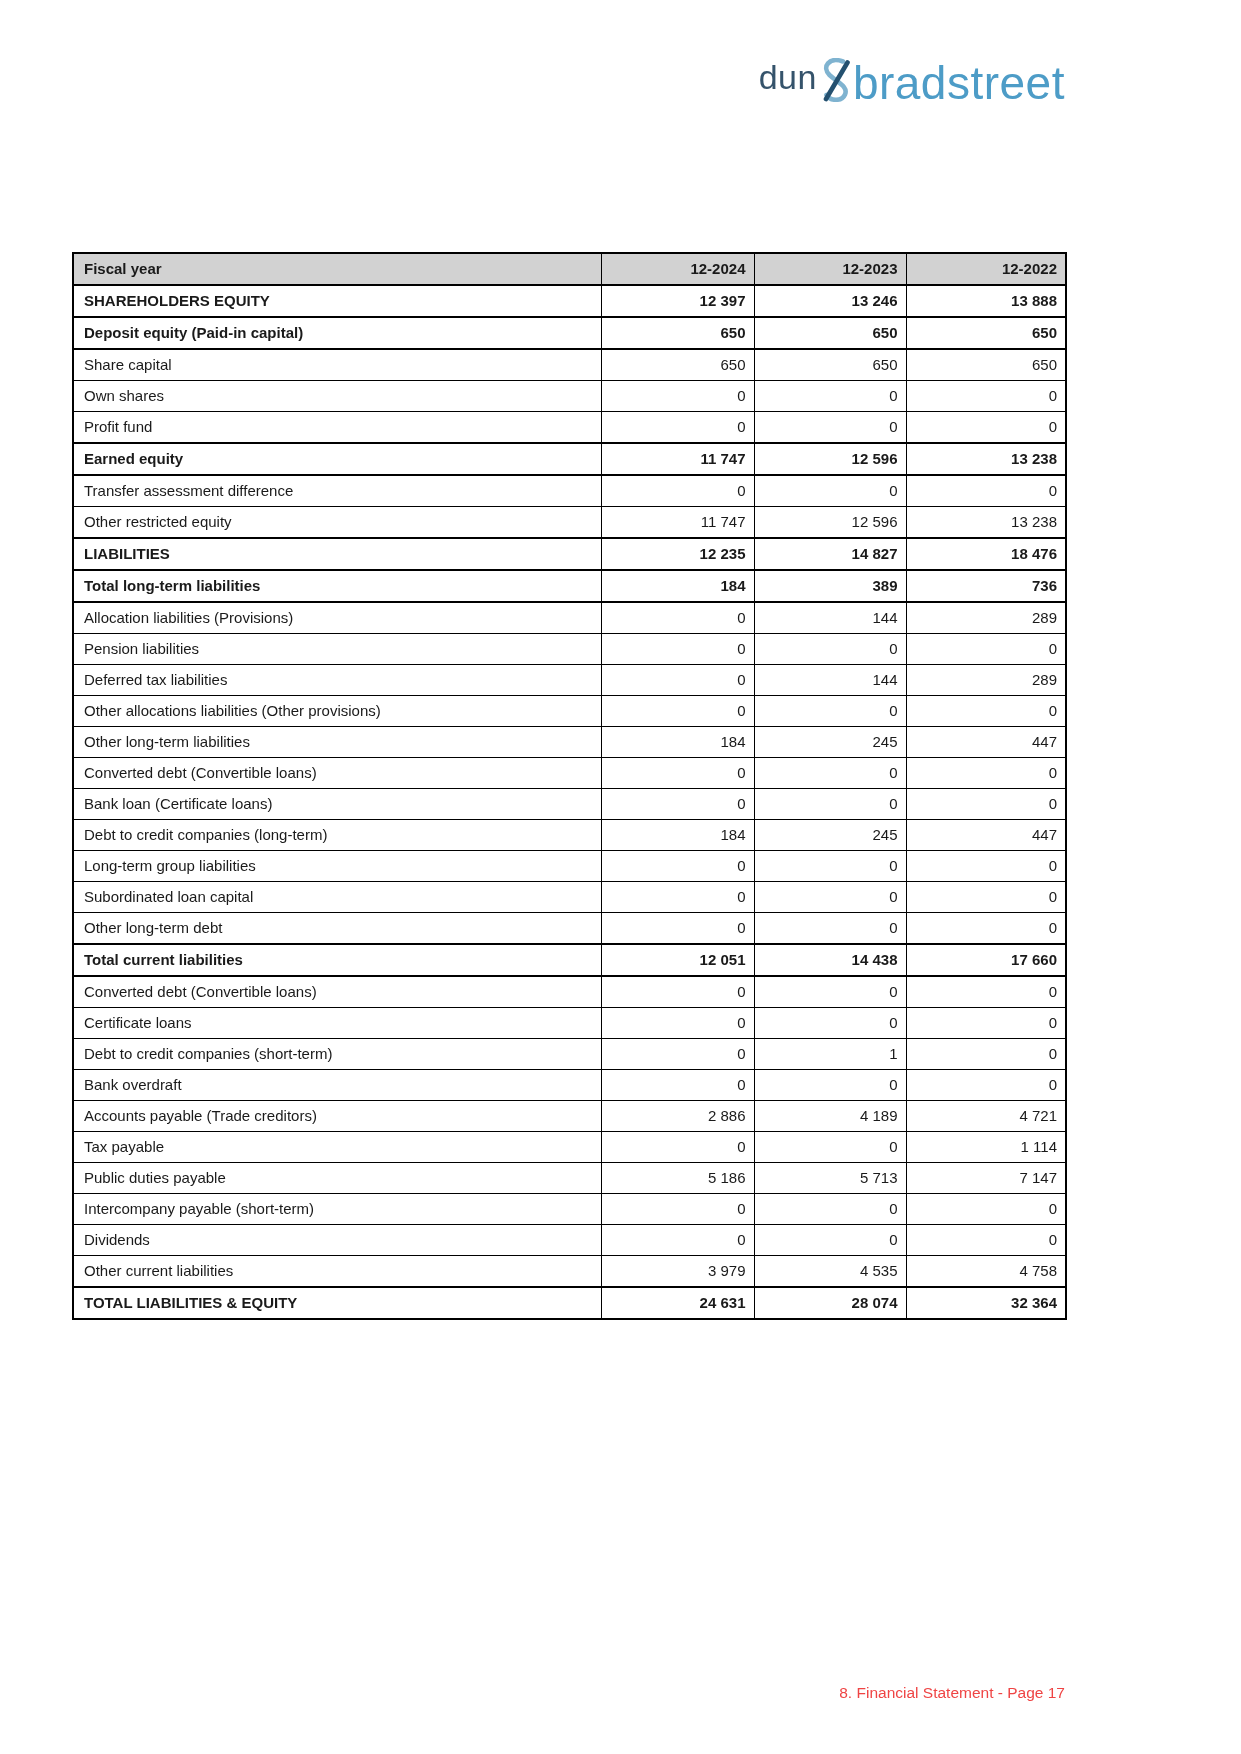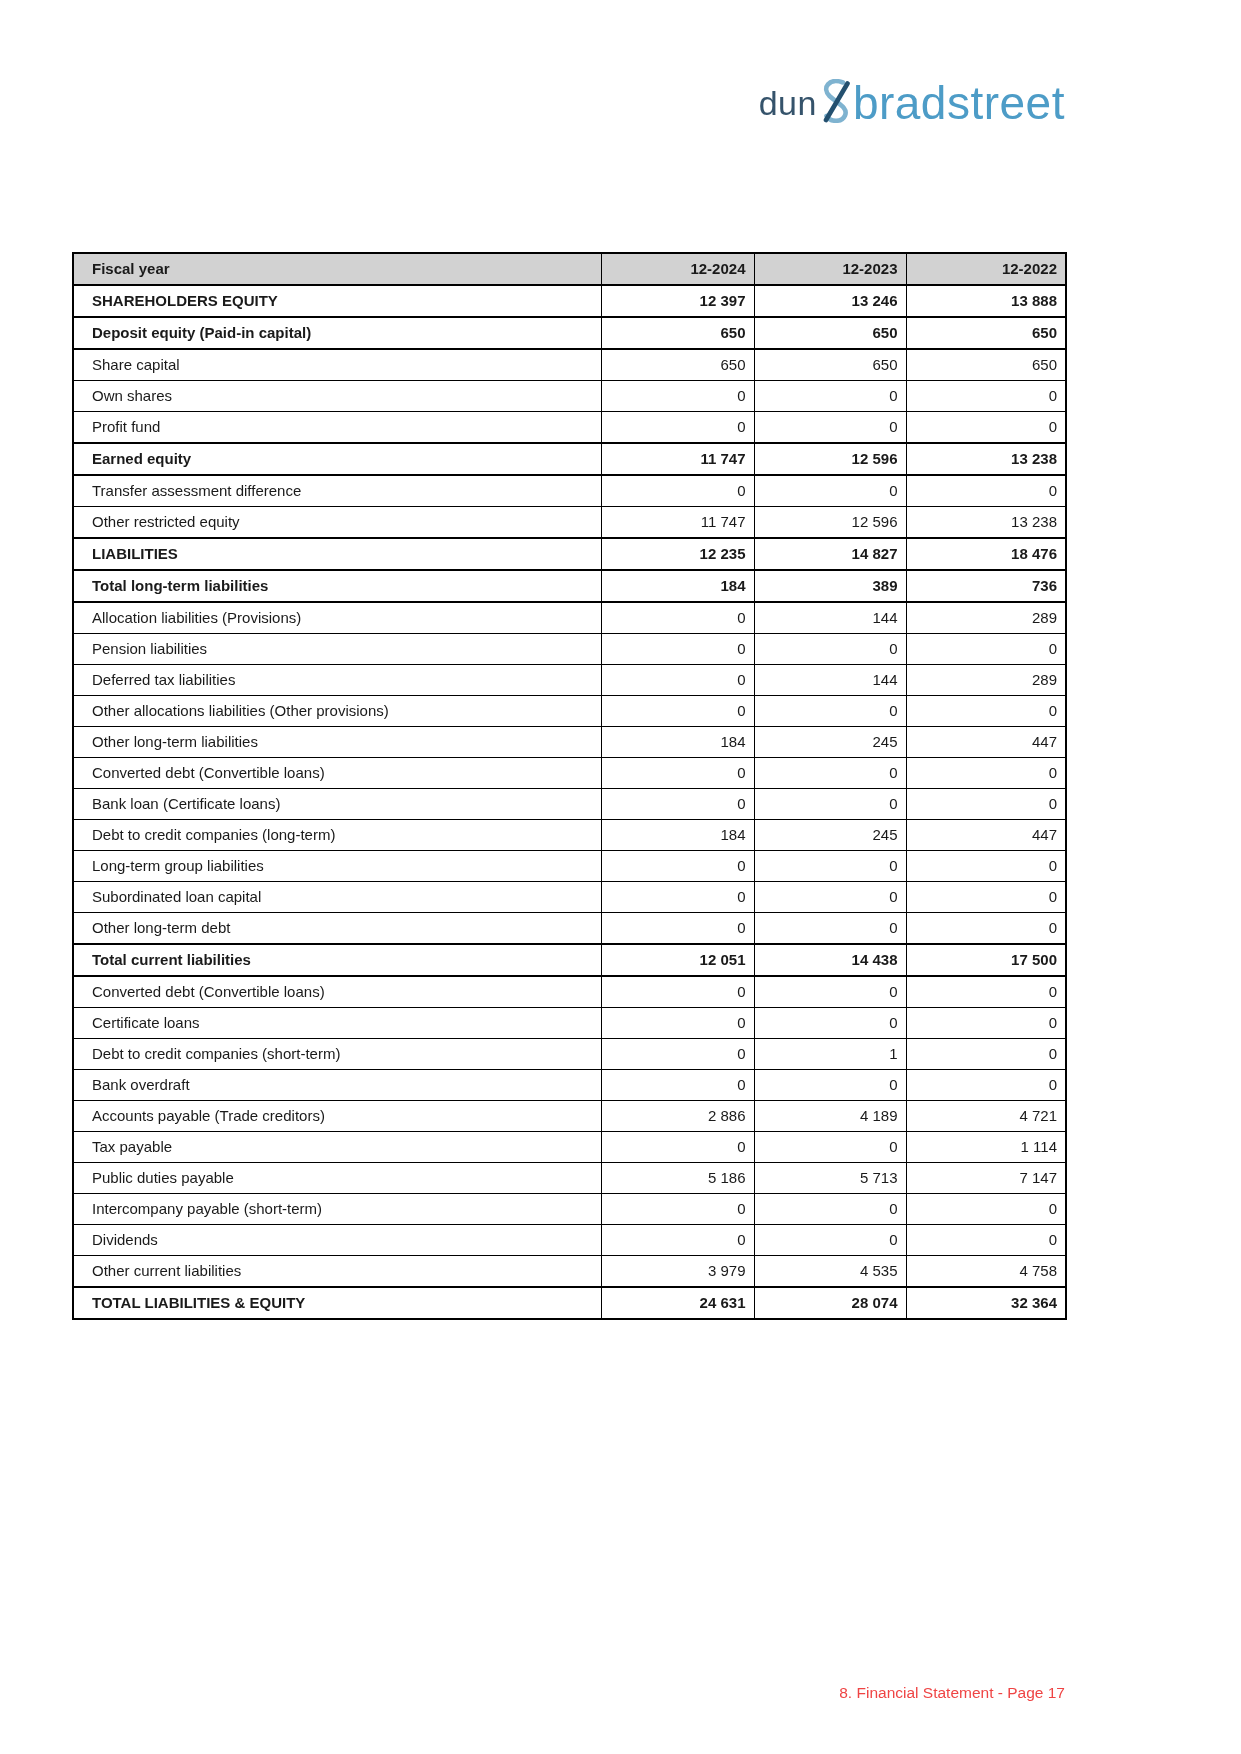--- a/index.html
+++ b/index.html
@@ -9,24 +9,23 @@
     height: 1754px;
     background: #ffffff;
     font-family: "Liberation Sans", "DejaVu Sans", sans-serif;
     color: #1a1a1a;
     overflow: hidden;
   }
 
   
   .logo {
     position: absolute;
-    top: 80px;
+    top: 60px;
     right: 176px;
     display: flex;
-    align-items: center;
     line-height: 1;
     user-select: none;
   }
   .logo .w1 {
     font-size: 34px;
     letter-spacing: 0.5px;
     color: #35536b;
   }
   .logo .w2 {
     font-size: 46px;
@@ -82,21 +81,21 @@
     vertical-align: middle;
     overflow: hidden;
     white-space: nowrap;
   }
   table.fin { border: 2px solid #000000; }
   table.fin thead th {
     background: #d2d2d2;
     font-weight: bold;
     border-bottom: 2px solid #000000;
   }
-  table.fin th.label-col, table.fin td.label-col { text-align: left; padding-left: 18px; }
+  table.fin th.label-col, table.fin td.label-col { text-align: left; padding-left: 10px; }
   table.fin th.num-col, table.fin td.num-col { text-align: right; }
   table.fin tr.bold td {
     font-weight: bold;
     border-top: 2px solid #000000;
     border-bottom: 2px solid #000000;
   }
 
   
   .footer {
     position: absolute;
@@ -268,21 +267,21 @@
         <tr>
           <td class="label-col">Other long-term debt</td>
           <td class="num-col">0</td>
           <td class="num-col">0</td>
           <td class="num-col">0</td>
         </tr>
         <tr class="bold">
           <td class="label-col">Total current liabilities</td>
           <td class="num-col">12 051</td>
           <td class="num-col">14 438</td>
-          <td class="num-col">17 500</td>
+          <td class="num-col">17 660</td>
         </tr>
         <tr>
           <td class="label-col">Converted debt (Convertible loans)</td>
           <td class="num-col">0</td>
           <td class="num-col">0</td>
           <td class="num-col">0</td>
         </tr>
         <tr>
           <td class="label-col">Certificate loans</td>
           <td class="num-col">0</td>

